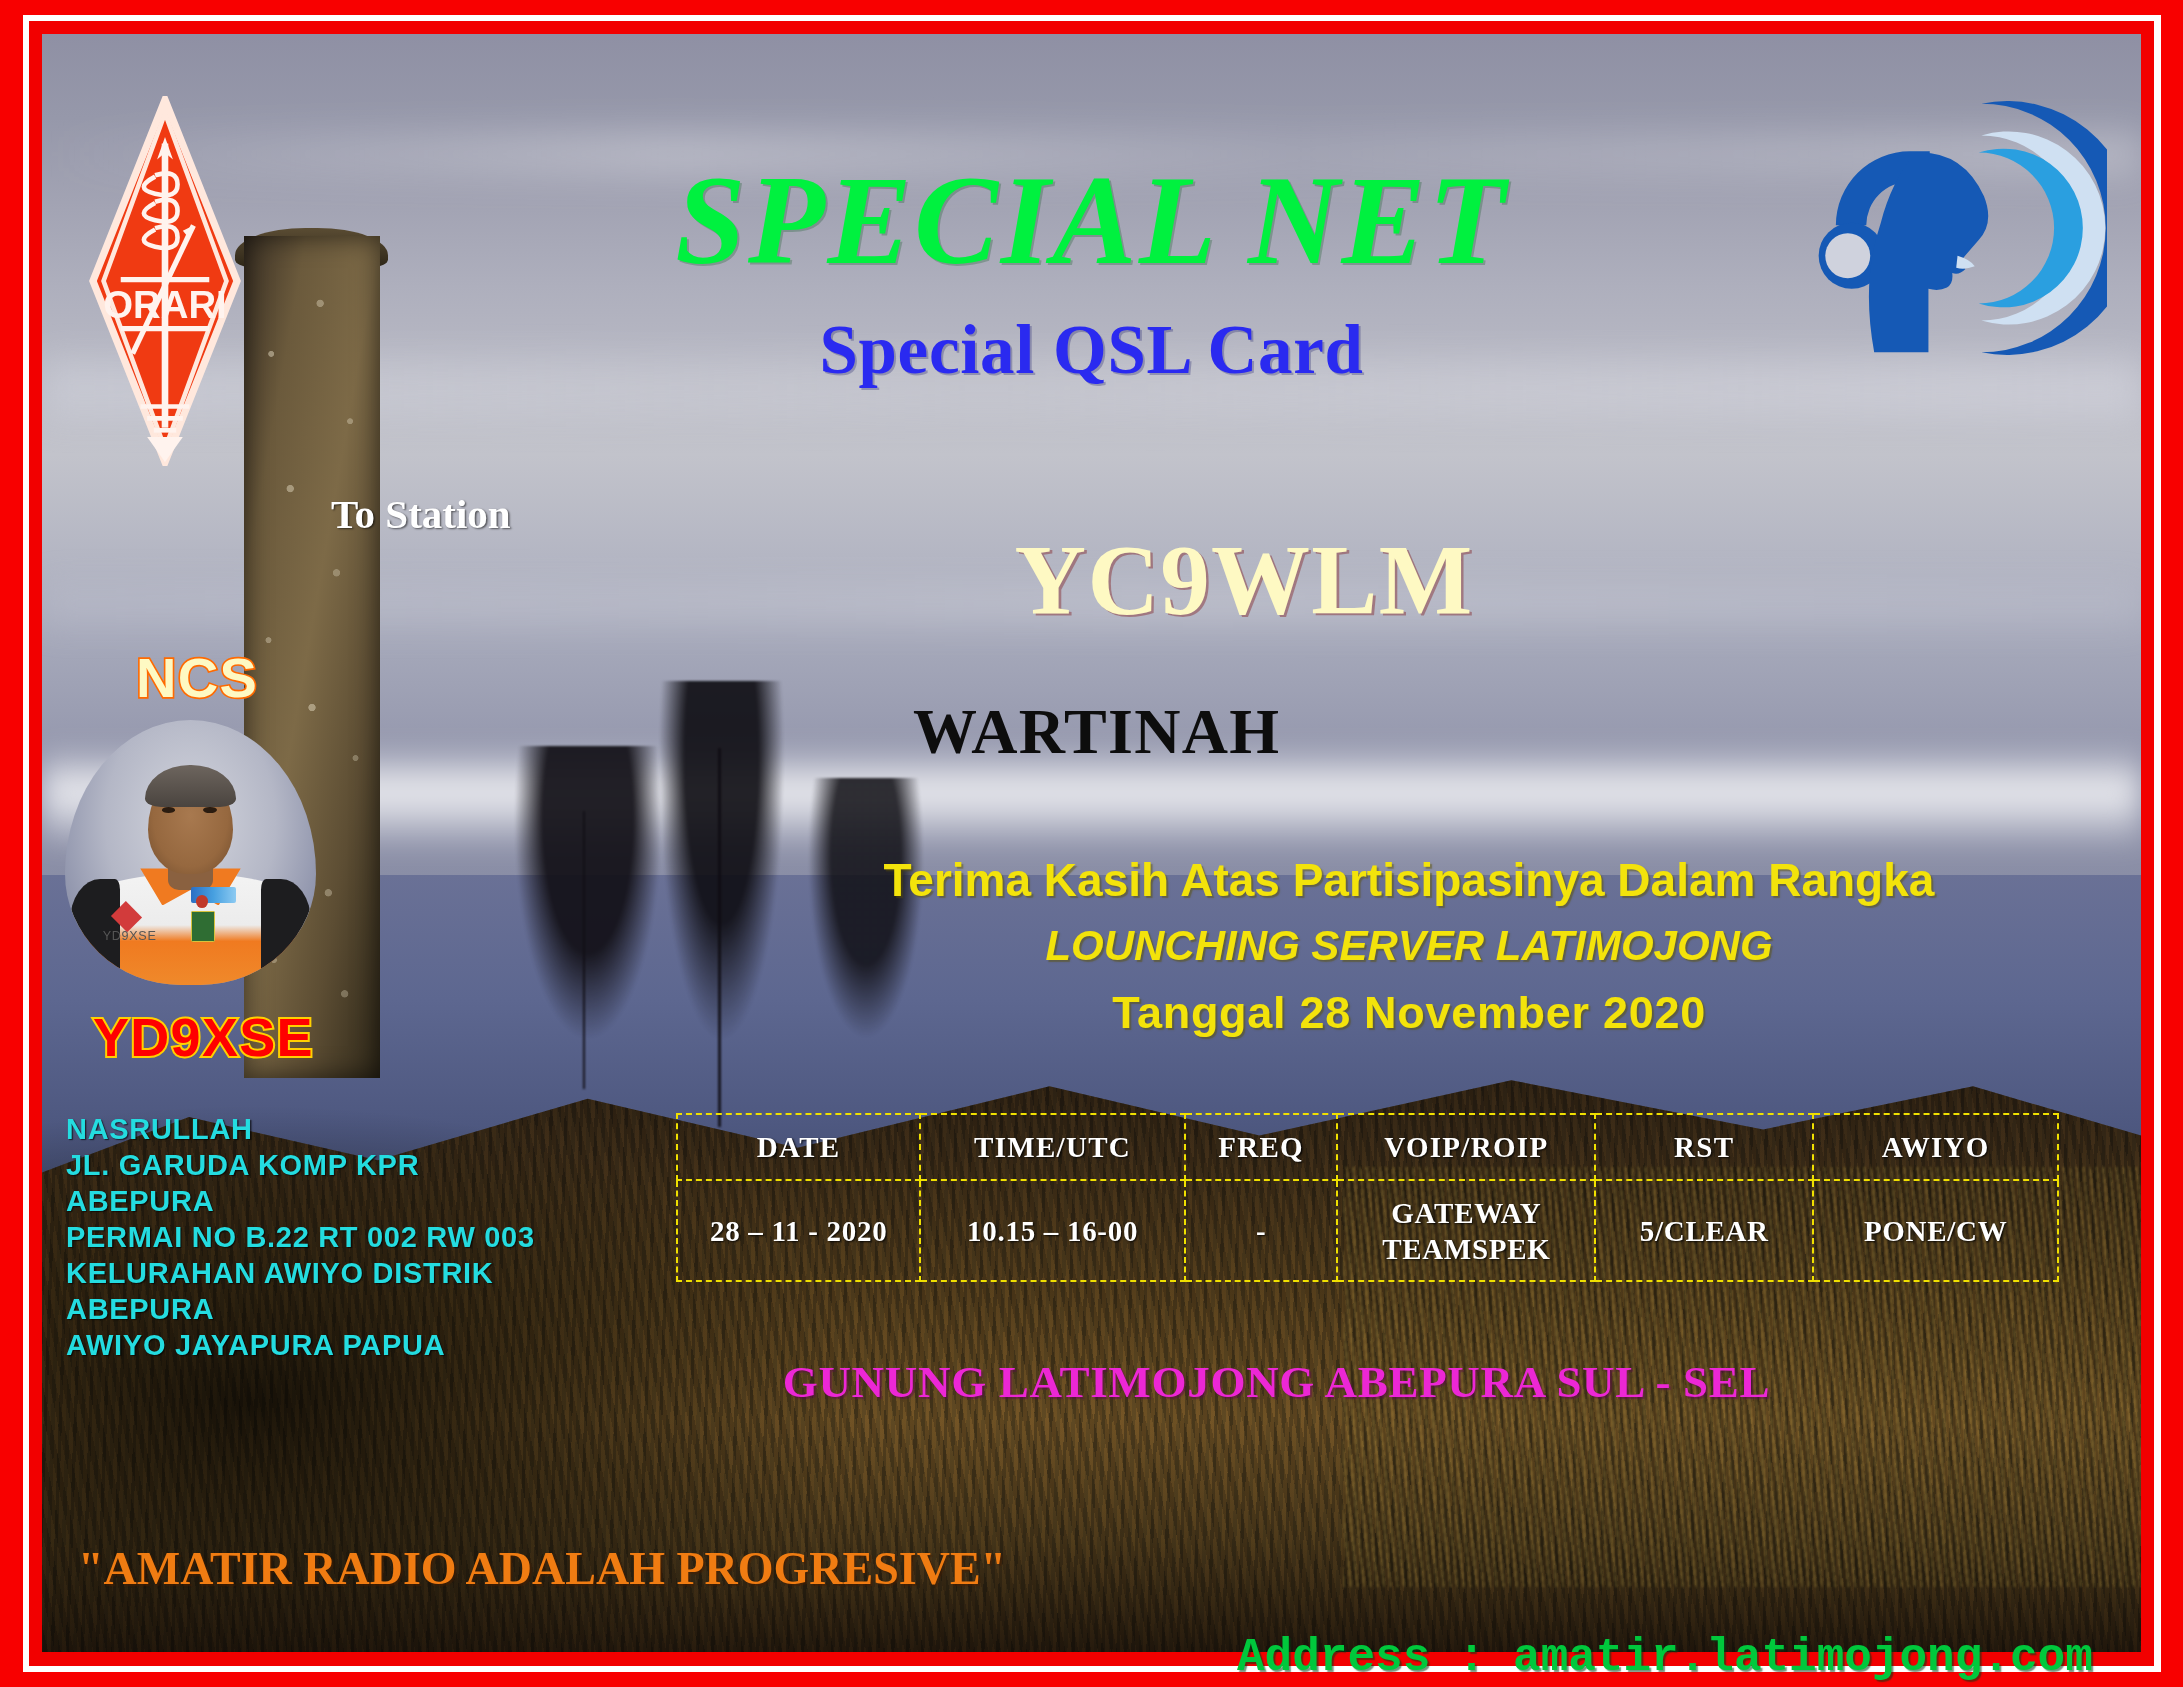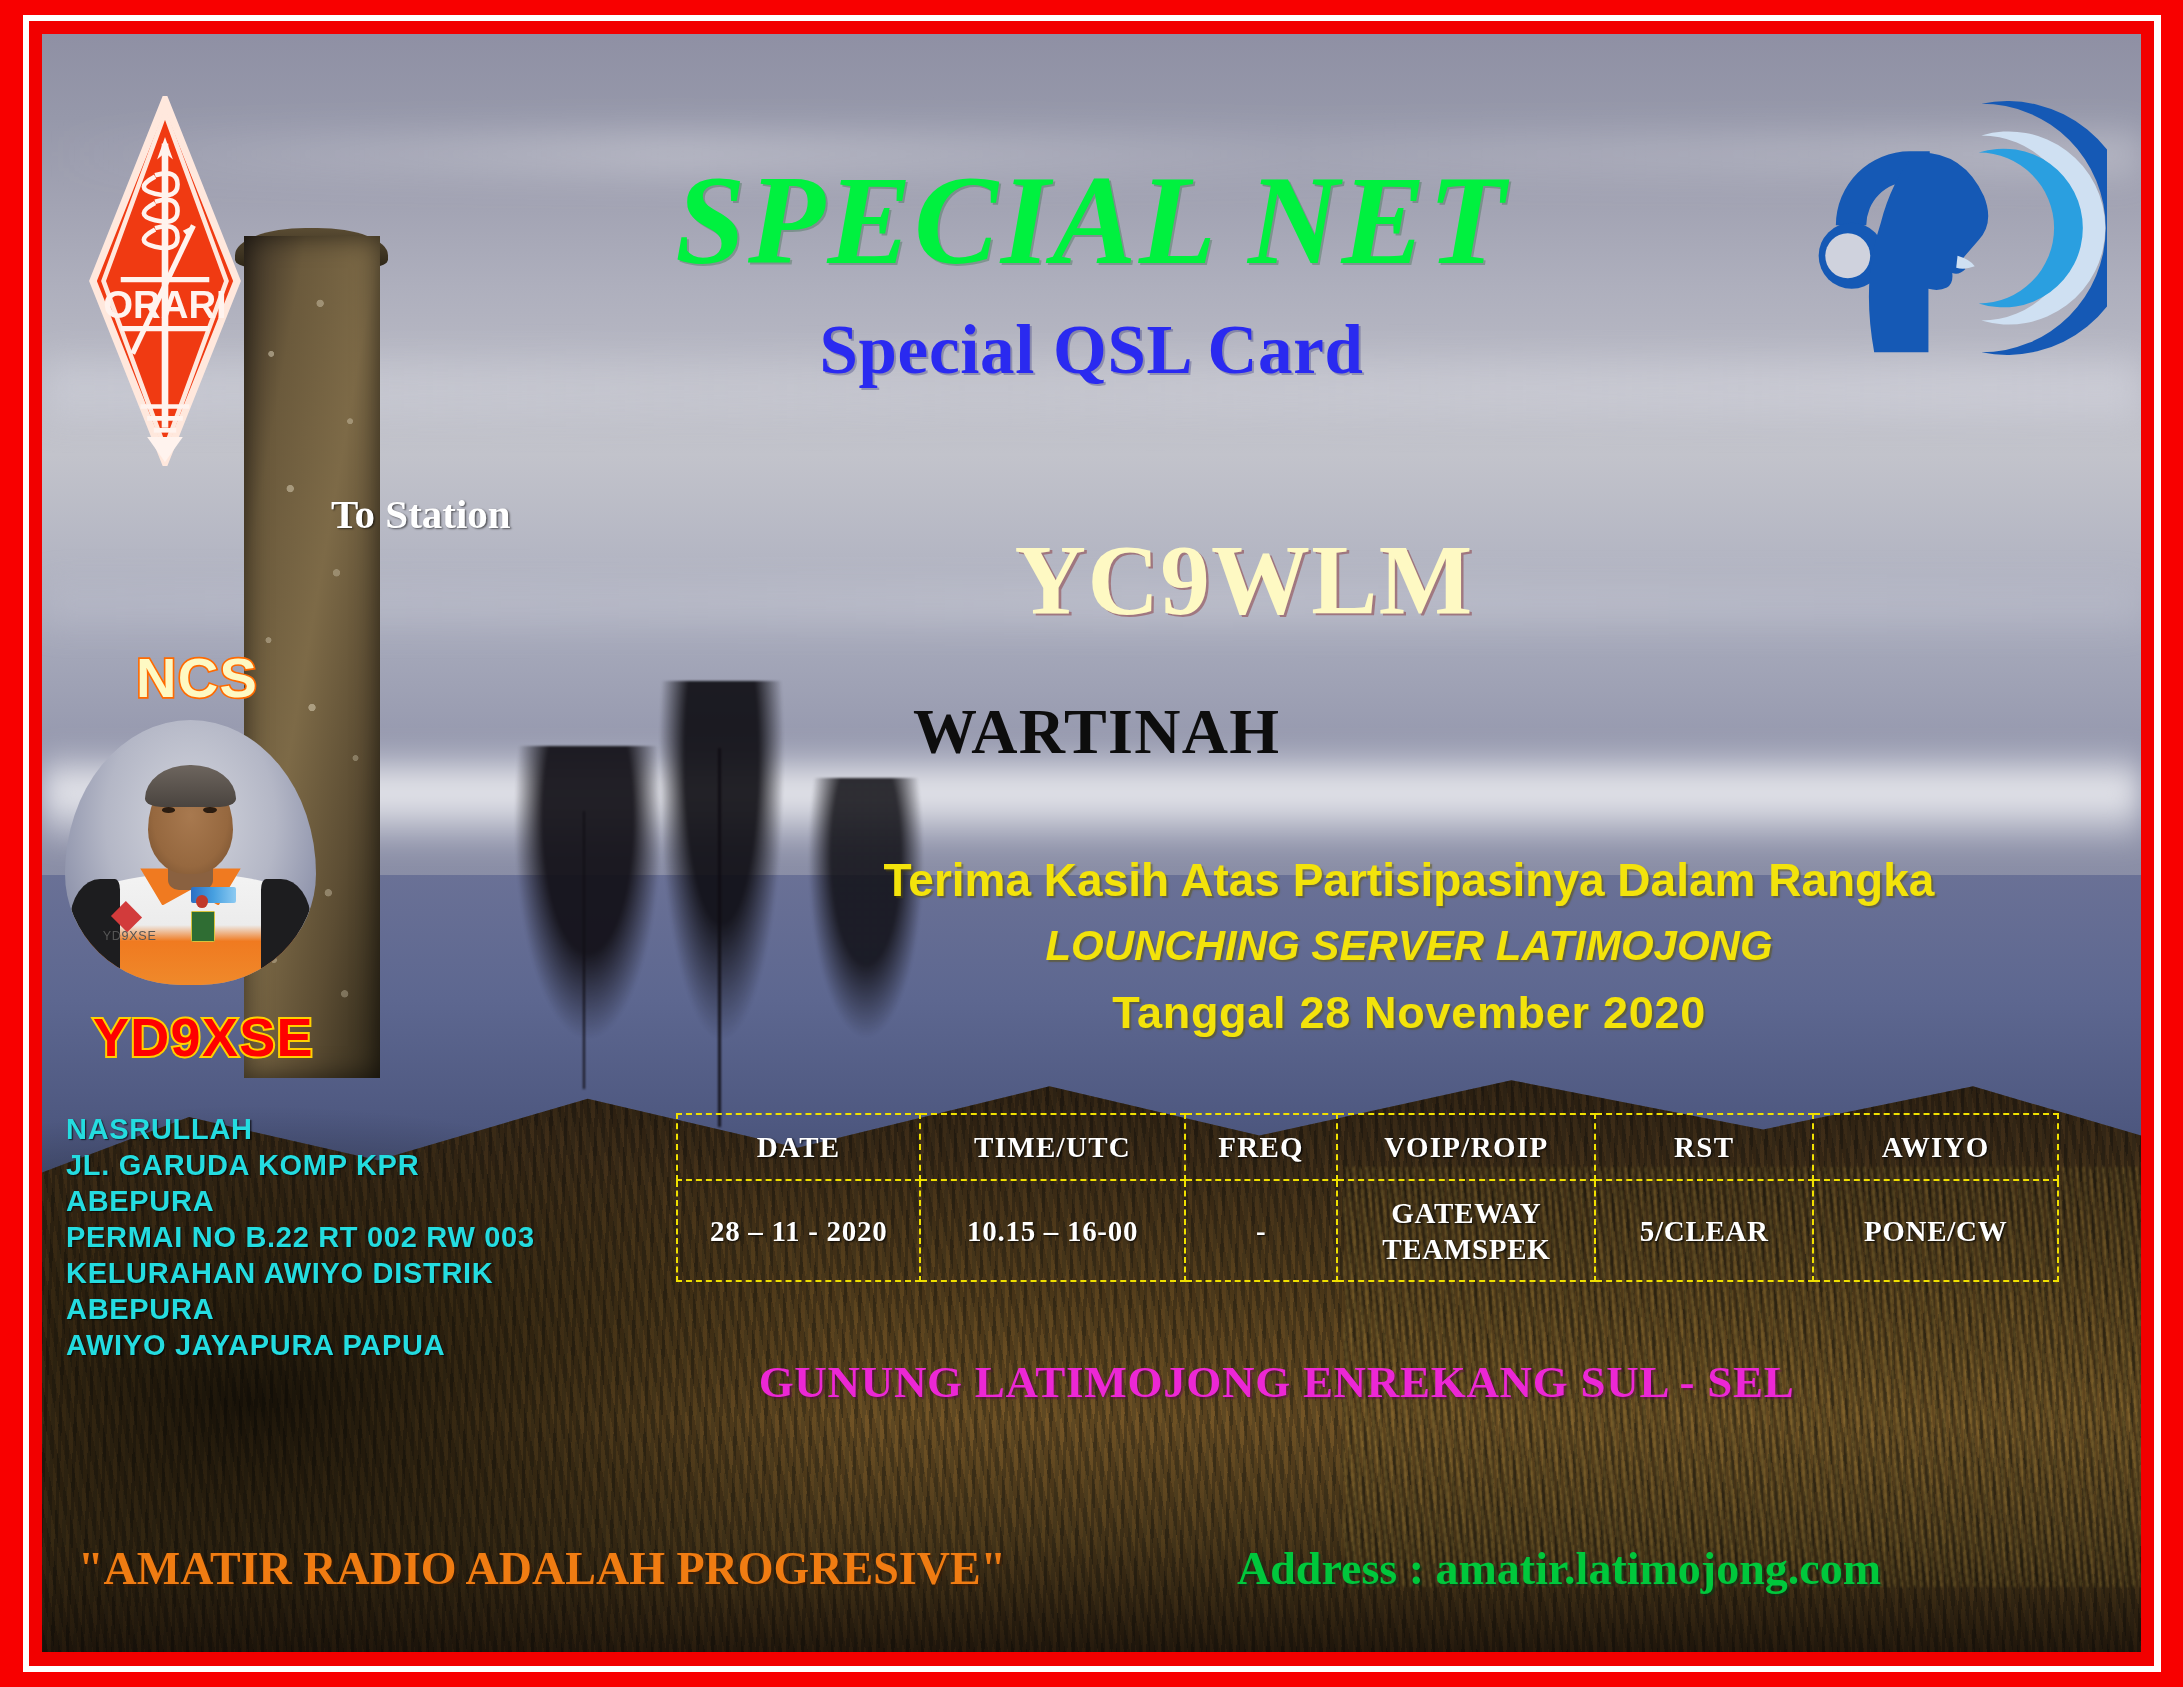--- a/index.html
+++ b/index.html
@@ -286,22 +286,22 @@
     font-size:45px;font-weight:bold;color:#ec27d5;letter-spacing:0.7px;
     text-shadow:2px 2px 1.3px rgba(90,0,80,.45);
   }
   .motto{
     left:78px;top:1542px;
     font-family:"Liberation Serif",serif;
     font-size:46px;font-weight:bold;color:#f07c12;letter-spacing:0px;
     text-shadow:2px 2px 1.3px rgba(70,30,0,.55);
   }
   .website{
-    left:1237px;top:1542px;
-    font-family:Liberation Serif, serif;
+    left:1237px;top:1632px;
+    font-family:Liberation Mono, monospace;
     font-size:46px;font-weight:bold;color:#00c83c;letter-spacing:0px;
     text-shadow:2px 2px 1.3px rgba(0,60,20,.55);
     text-align:right;
   }
 </style>
 </head>
 <body>
 
 <div class="card-frame">
   <div class="frame-white"></div>
@@ -437,18 +437,18 @@
         <td>
           <span>GATEWAY</span><br>
           <span>TEAMSPEK</span>
         </td>
         <td>5/CLEAR</td>
         <td>PONE/CW</td>
       </tr>
     </tbody>
   </table>
 
-  <div class="t place">GUNUNG LATIMOJONG ENREKANG SUL - SEL</div>
+  <div class="t place">GUNUNG LATIMOJONG ABEPURA SUL - SEL</div>
 
   <div class="t motto">"AMATIR  RADIO ADALAH PROGRESIVE"</div>
   <div class="t website">Address  : amatir.latimojong.com</div>
 </div>
 
 
 </body></html>

